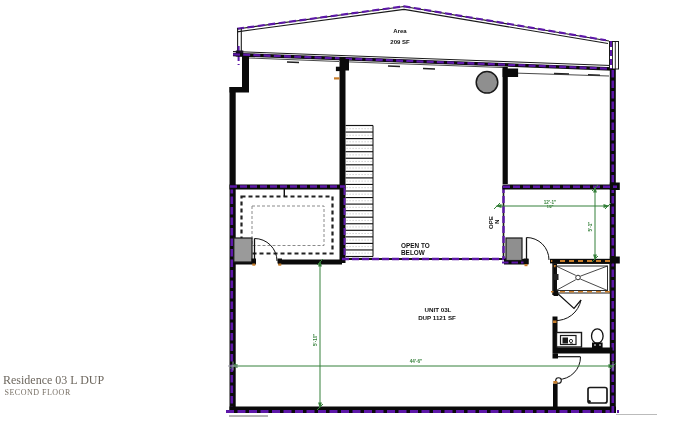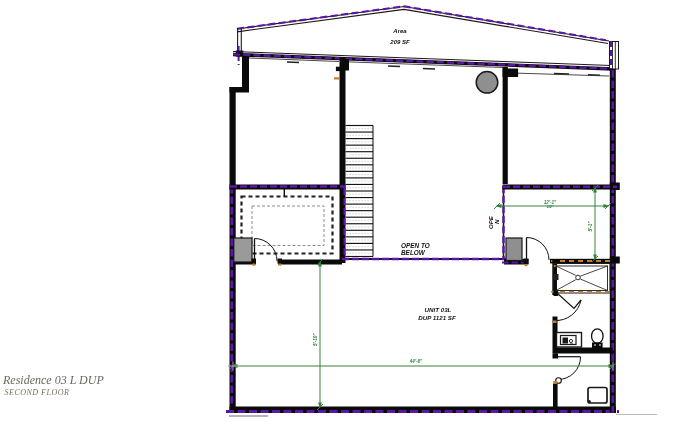--- a/index.html
+++ b/index.html
@@ -1,16 +1,16 @@
 <!DOCTYPE html>
 <html><head>
 <meta charset="utf-8">
 <style>
 html,body{margin:0;padding:0;background:#ffffff;}
-#plan{position:relative;width:688px;height:448px;background:#fff;font-family:"Liberation Sans",sans-serif;font-style:italic;}
+#plan{position:relative;width:688px;height:448px;background:#fff;font-family:"Liberation Sans",sans-serif;}
 svg{display:block;}
 </style>
 </head>
 <body>
 <div id="plan">
 <svg width="688" height="448" viewBox="0 0 688 448">
 <rect x="0" y="0" width="688" height="448" fill="#ffffff"></rect>
 
 <rect x="237" y="7" width="372" height="61" fill="none" stroke="none"></rect>
 

